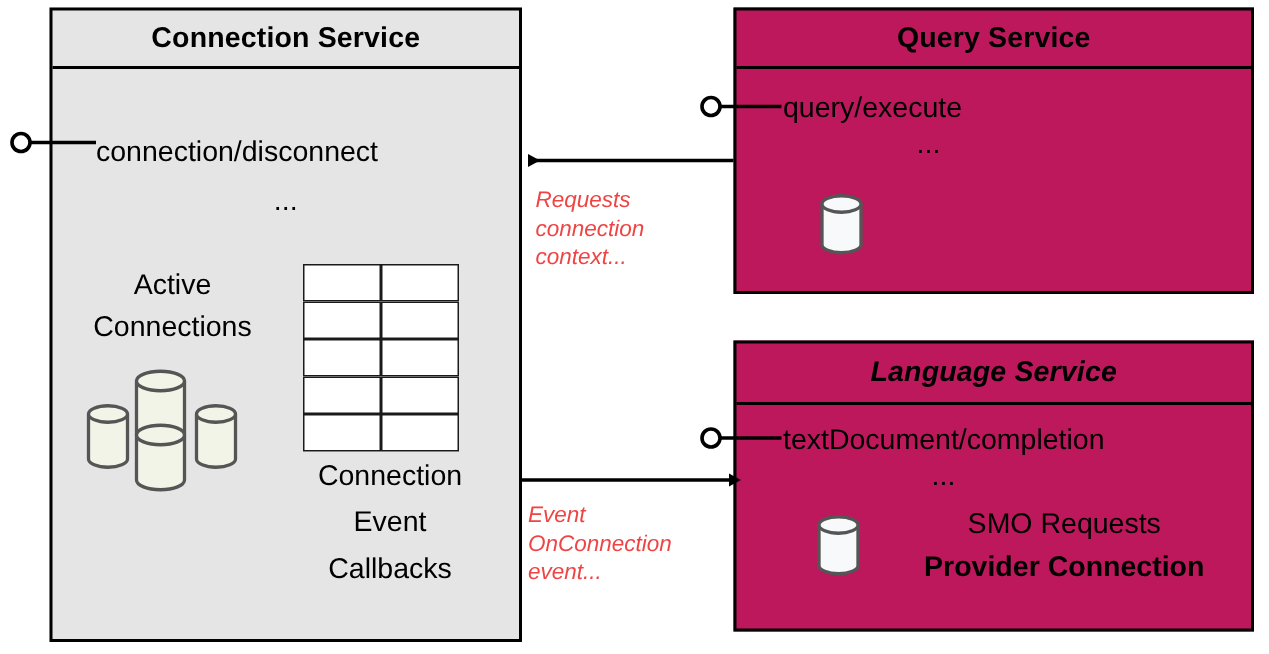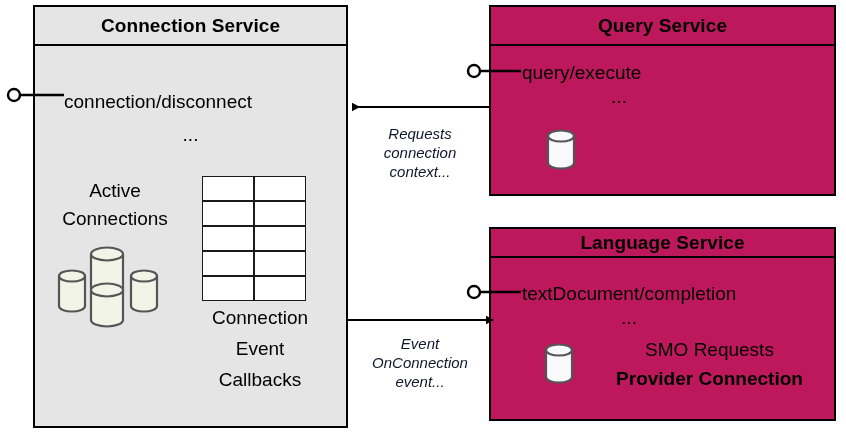--- a/index.html
+++ b/index.html
@@ -14,21 +14,21 @@
   .uml-body{position:absolute;left:0;right:0;bottom:0;box-sizing:border-box;}
 
   .box-conn{background:#e5e5e5;}
   .box-light{background:#be185d;}
 
   .iface-line{position:absolute;font-size:19px;line-height:25px;white-space:nowrap;}
   .ellipsis{position:absolute;font-size:19px;line-height:22px;text-align:center;}
 
   .centertext{position:absolute;text-align:center;font-size:19px;line-height:25px;}
   .edge-label{position:absolute;font-style:italic;font-size:15px;line-height:19px;
-              text-align:center;color:#0f172a;}
+              color:#ef4444;}
 
   svg{position:absolute;left:0;top:0;width:846px;height:436px;overflow:visible;
       pointer-events:none;}
   .grid-cell{position:absolute;box-sizing:border-box;border:1.6px solid #1a1a1a;background:#fff;}
   .icon-wrap{position:absolute;}
 </style>
 </head>
 <body>
 
 <div id="stage">
@@ -64,21 +64,21 @@
   <div class="uml-box box-light" style="left:489px;top:5px;width:347px;height:191px;">
     <div class="uml-head" style="height:39px;">Query Service</div>
     <div class="uml-body" style="top:39px;height:150px;"></div>
   </div>
 
   <div class="iface-line" style="left:522px;top:60px;">query/execute</div>
   <div class="ellipsis" style="left:489px;top:86px;width:260px;">...</div>
 
 
   <div class="uml-box box-light" style="left:489px;top:227px;width:347px;height:194px;">
-    <div class="uml-head" style="height:29px;">Language Service</div>
+    <div class="uml-head" style="height:41px;font-style:italic;">Language Service</div>
     <div class="uml-body" style="top:39px;height:153px;"></div>
   </div>
 
   <div class="iface-line" style="left:522px;top:281px;">textDocument/completion</div>
   <div class="ellipsis" style="left:489px;top:307px;width:280px;">...</div>
 
   <div class="centertext" style="left:583px;top:337px;width:253px;">SMO Requests</div>
   <div class="centertext" style="left:583px;top:366px;width:253px;font-weight:bold;">Provider Connection</div>
 
   <div class="edge-label" style="left:357px;top:124px;width:126px;">

